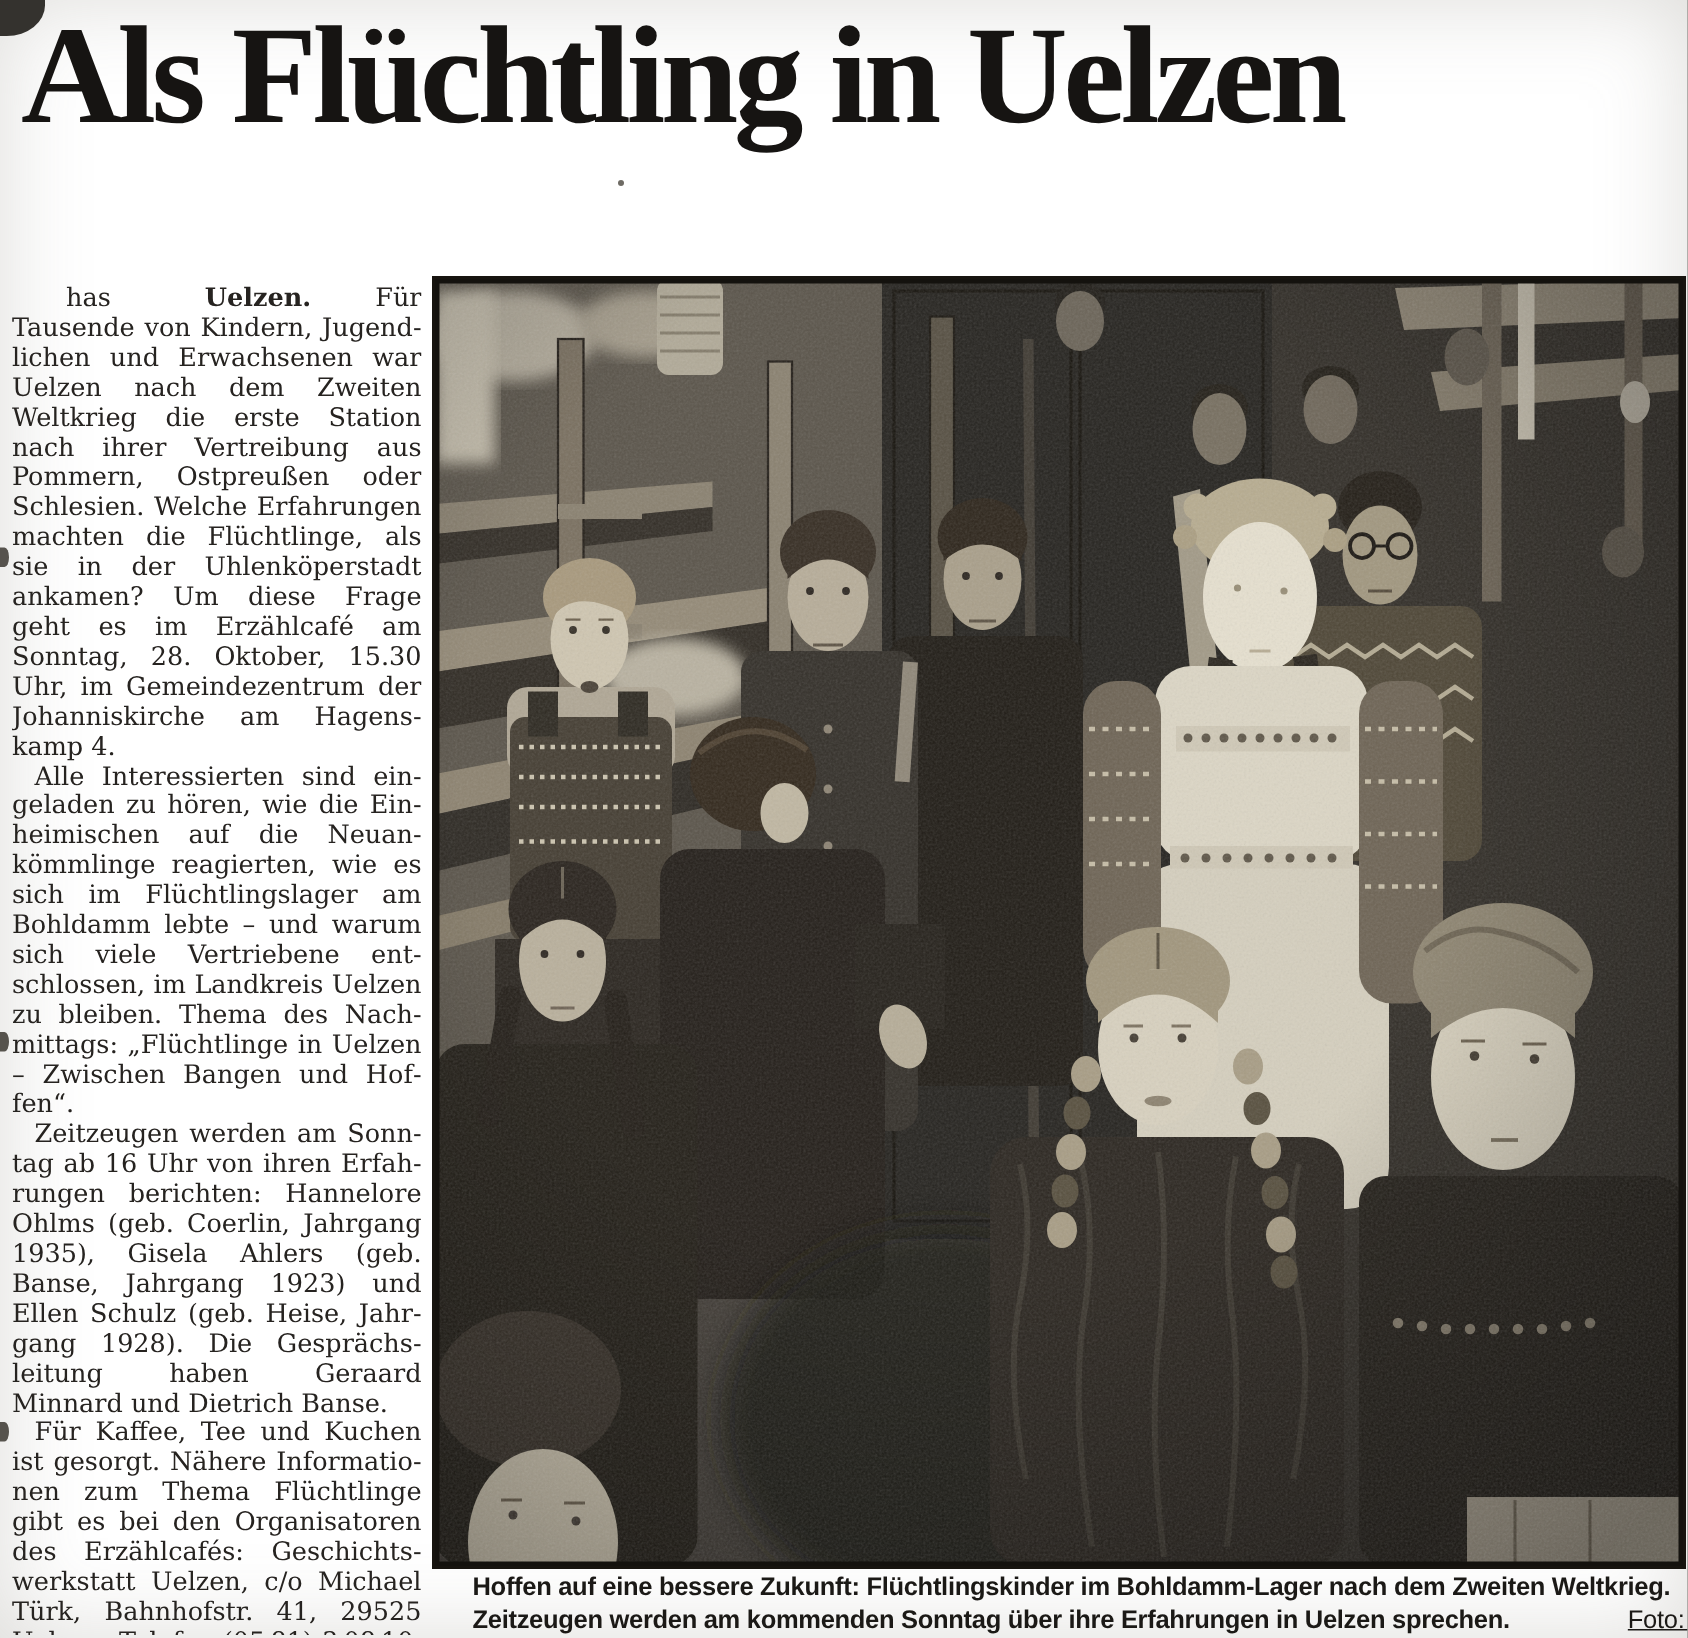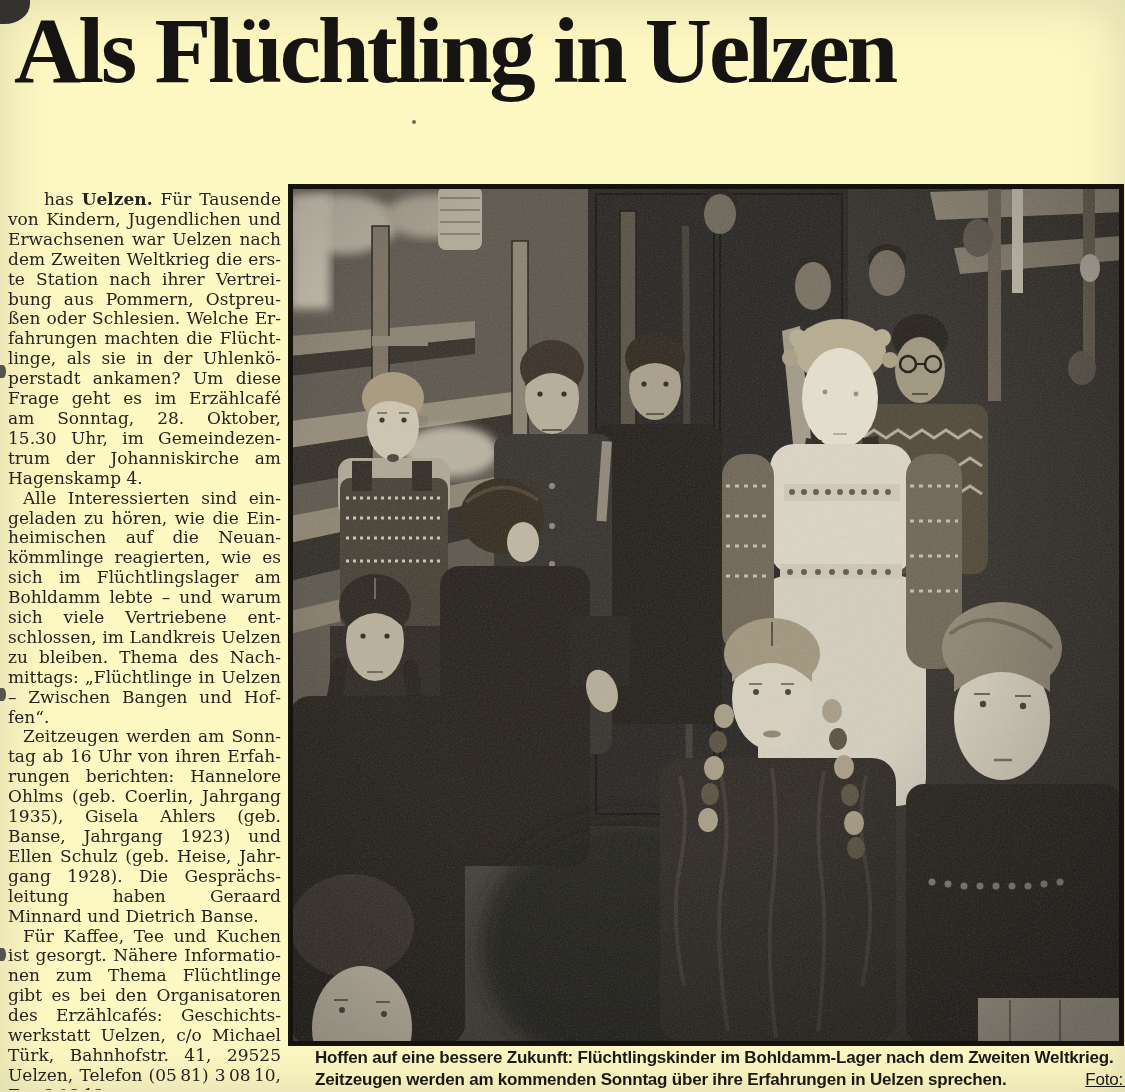--- a/index.html
+++ b/index.html
@@ -1,20 +1,20 @@
 <!DOCTYPE html>
 <html lang="de"><head>
 <meta charset="utf-8">
 <style>
   html,body{margin:0;padding:0;background:#b8b6b2;}
   .page{
     position:relative;
     width:1125px;height:1092px;
     margin:0 auto;
-    background:#fef9c3;
+    background:#ffffff;
     overflow:hidden;
     box-shadow:inset 0 0 60px rgba(120,115,105,.25);
     font-family:"Liberation Serif", serif;
     color:#23201c;
   }
   .headline{
     position:absolute;left:14px;top:2px;width:1100px;
     margin:0;
     font-family:"Liberation Serif", serif;
     font-weight:bold;
@@ -39,21 +39,21 @@
     font-family:"DejaVu Serif", serif;
     font-size:17px;
     line-height:19.9px;
     text-align:justify;
     color:#262320;
     overflow:hidden;
     hyphens:manual;
   }
   .column p{margin:0;padding:0;text-indent:15px;}
   .column p.lead{text-indent:36px;}
-  .column b{font-weight:bold;}
+  .column b{font-weight:bold;margin-left:20px;}
   .photo-frame{
     position:absolute;left:290px;top:186px;width:832px;height:858px;
     margin:0;
     background:#3a3631;
     outline:2px solid #17140f;
   }
   .photo-frame svg{display:block;width:832px;height:858px;}
   .caption{
     position:absolute;left:290px;top:1047px;width:833px;
     font-family:"Liberation Sans", sans-serif;

